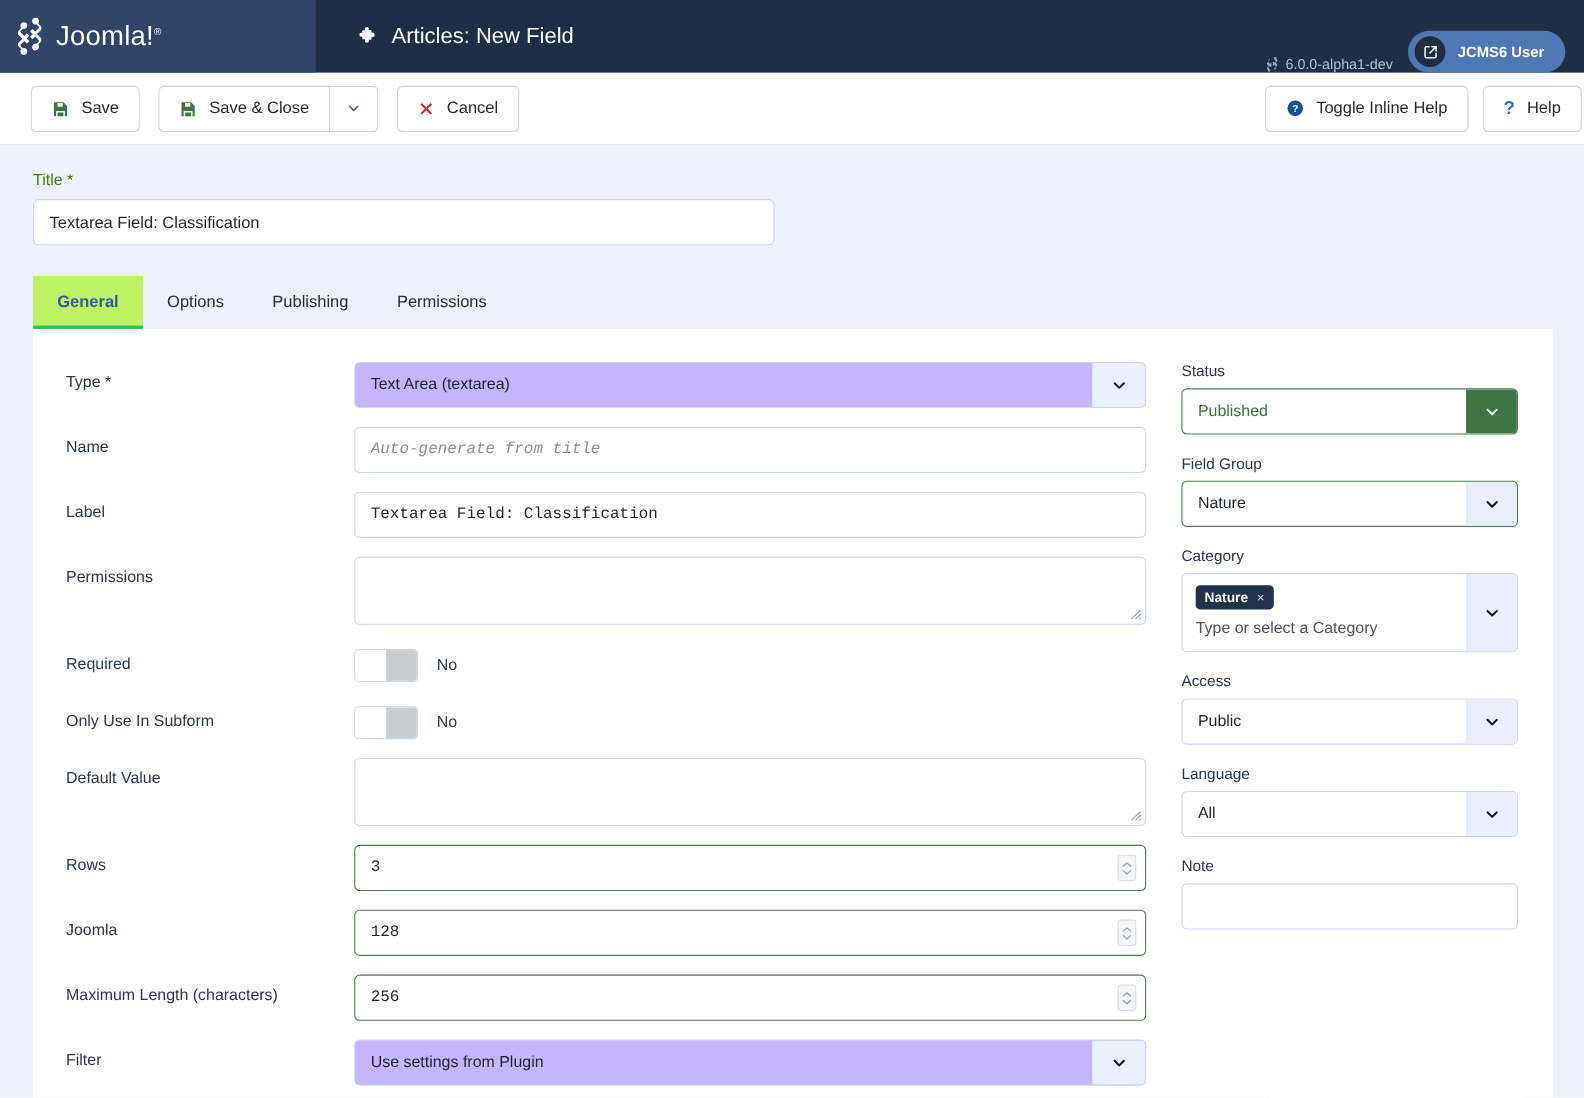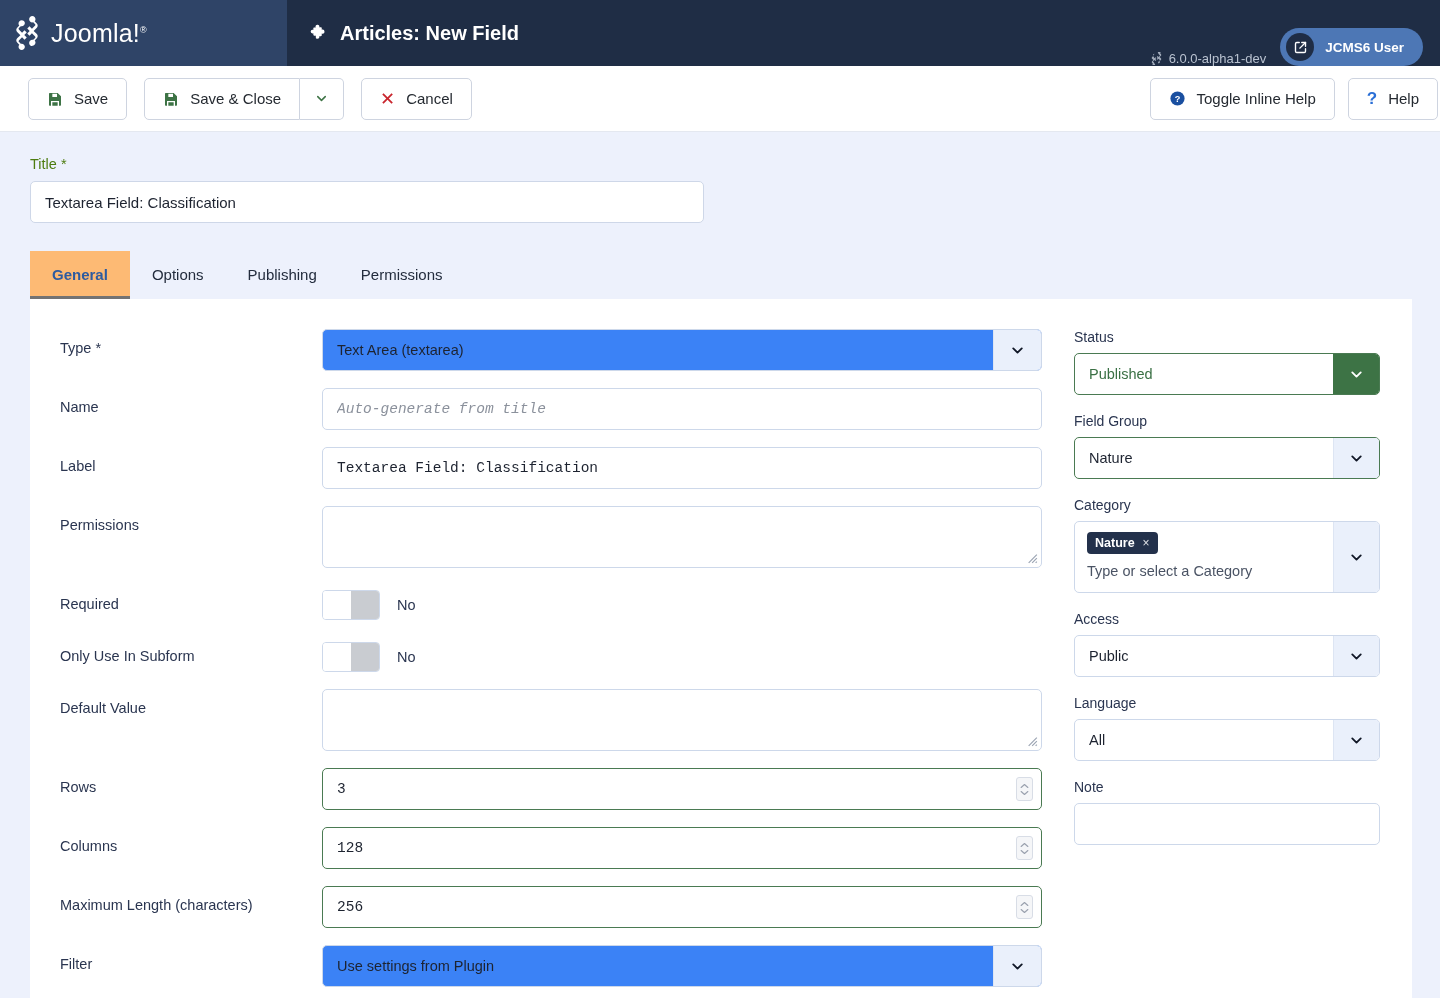--- a/index.html
+++ b/index.html
@@ -6,32 +6,32 @@
   html, body {
     margin: 0; padding: 0;
     width: 1440px; height: 998px;
     background: #ffffff;
     font-family: "Liberation Sans", sans-serif;
     -webkit-font-smoothing: antialiased;
   }
   .page { position: relative; width: 1440px; height: 998px; overflow: hidden; background: #edf1fc; }
 
   
-  .header { position: relative; display: flex; align-items: stretch; height: 66px; background: #1f2d45; }
+  .header { position: relative; display: flex; align-items: stretch; height: 66px; background: #1f2d45; gap: 16px; }
   .brand {
     width: 287px; background: #2f4467; display: flex; align-items: center;
     padding-left: 10px;
   }
   .brand-logo { display: flex; align-items: center; gap: 7px; }
   .brand-mark { width: 34px; height: 34px; display: block; }
   .brand-word { color: #ffffff; font-size: 25px; letter-spacing: .2px; font-weight: 400; position: relative; }
   .brand-word sup { font-size: 9px; vertical-align: super; }
 
   .header-title { display: flex; align-items: center; gap: 11px; padding-left: 22px; flex: 1; }
-  .header-title .ttl { color: #ffffff; font-size: 20px; font-weight: bold; }
+  .header-title .ttl { color: #ffffff; font-size: 20px; font-weight: normal; }
   .puzzle-icon { width: 20px; height: 20px; display: block; }
 
   .header-right { display: flex; align-items: flex-end; gap: 14px; padding-right: 17px; }
   .version { color: #b9c2d0; font-size: 13px; display: flex; align-items: center; gap: 6px; }
   .version .jicon { width: 13px; height: 13px; display: block; opacity: .85; }
   .user-pill {
     display: flex; align-items: center; gap: 11px;
     background: #4d77b5; border-radius: 20px; padding: 5px 19px 5px 6px;
     color: #ffffff; font-size: 13.5px; font-weight: bold;
   }
@@ -74,22 +74,22 @@
   }
 
   
   .tabwrap { margin: 28px 0 0 30px; width: 1382px; }
   .tabs { display: flex; align-items: flex-end; background: #edf1fc; }
   .tab {
     padding: 15px 22px 13px; font-size: 15px; color: #232c3d; cursor: pointer;
     border-bottom: 3px solid transparent; background: transparent;
   }
   .tab.active {
-    color: #2d5ba0; font-weight: bold; background: #fdba74;
-    border-bottom: 3px solid #737373;
+    color: #2d5ba0; font-weight: bold; background: #bef264;
+    border-bottom: 3px solid #22c55e;
   }
   .panel { background: #ffffff; min-height: 700px; padding: 30px 0 0 0; display: flex; }
 
   
   .form-main { width: 1012px; padding-left: 30px; }
   .row { display: flex; align-items: flex-start; margin-bottom: 17px; }
   .row .flabel {
     width: 262px; padding-top: 11px; font-size: 14.5px; color: #2a3550; flex: none;
   }
   .ctrl { flex: 1; position: relative; }
@@ -105,21 +105,21 @@
     width: 100%; height: 62px; border: 1px solid #cdd8ea; border-radius: 5px;
     background: #ffffff; resize: none; font-family: "Liberation Sans", sans-serif;
     font-size: 14.5px; color: #1d2330; padding: 8px 14px; display: block;
   }
   .txtarea.tall { height: 62px; }
   .grip { position: absolute; right: 4px; bottom: 4px; width: 14px; height: 14px; pointer-events: none; }
 
   
   .selbox {
     width: 100%; height: 42px; border: 1px solid #cdd8ea; border-radius: 5px;
-    background: #3b82f6; display: flex; align-items: center; position: relative; overflow: hidden;
+    background: #c4b5fd; display: flex; align-items: center; position: relative; overflow: hidden;
   }
   .selbox .val { padding: 0 14px; font-size: 14.5px; color: #1d2330; flex: 1; }
   .selbox .caret {
     width: 48px; align-self: stretch; background: #eaf0fb; border-left: 1px solid #dde5f3;
     display: flex; align-items: center; justify-content: center;
   }
 
   
   .spinner {
     position: absolute; right: 9px; top: 50%; transform: translateY(-50%);
@@ -393,21 +393,21 @@
                   <path d="m3 11 9-8 9 8"></path>
                 </svg>
               <svg width="9" height="6" viewBox="0 0 24 14" fill="none" stroke="#9aa1ae" stroke-width="3" stroke-linecap="round" stroke-linejoin="round" aria-hidden="true">
                   <path d="m3 3 9 8 9-8"></path>
                 </svg>
             </span>
           </div>
         </div>
 
         <div class="row">
-          <div class="flabel">Columns</div>
+          <div class="flabel">Joomla</div>
           <div class="ctrl">
             <input class="inp green" type="text" value="128" style="">
             <span class="spinner">
               <svg width="9" height="6" viewBox="0 0 24 14" fill="none" stroke="#9aa1ae" stroke-width="3" stroke-linecap="round" stroke-linejoin="round" aria-hidden="true">
                   <path d="m3 11 9-8 9 8"></path>
                 </svg>
               <svg width="9" height="6" viewBox="0 0 24 14" fill="none" stroke="#9aa1ae" stroke-width="3" stroke-linecap="round" stroke-linejoin="round" aria-hidden="true">
                   <path d="m3 3 9 8 9-8"></path>
                 </svg>
             </span>

